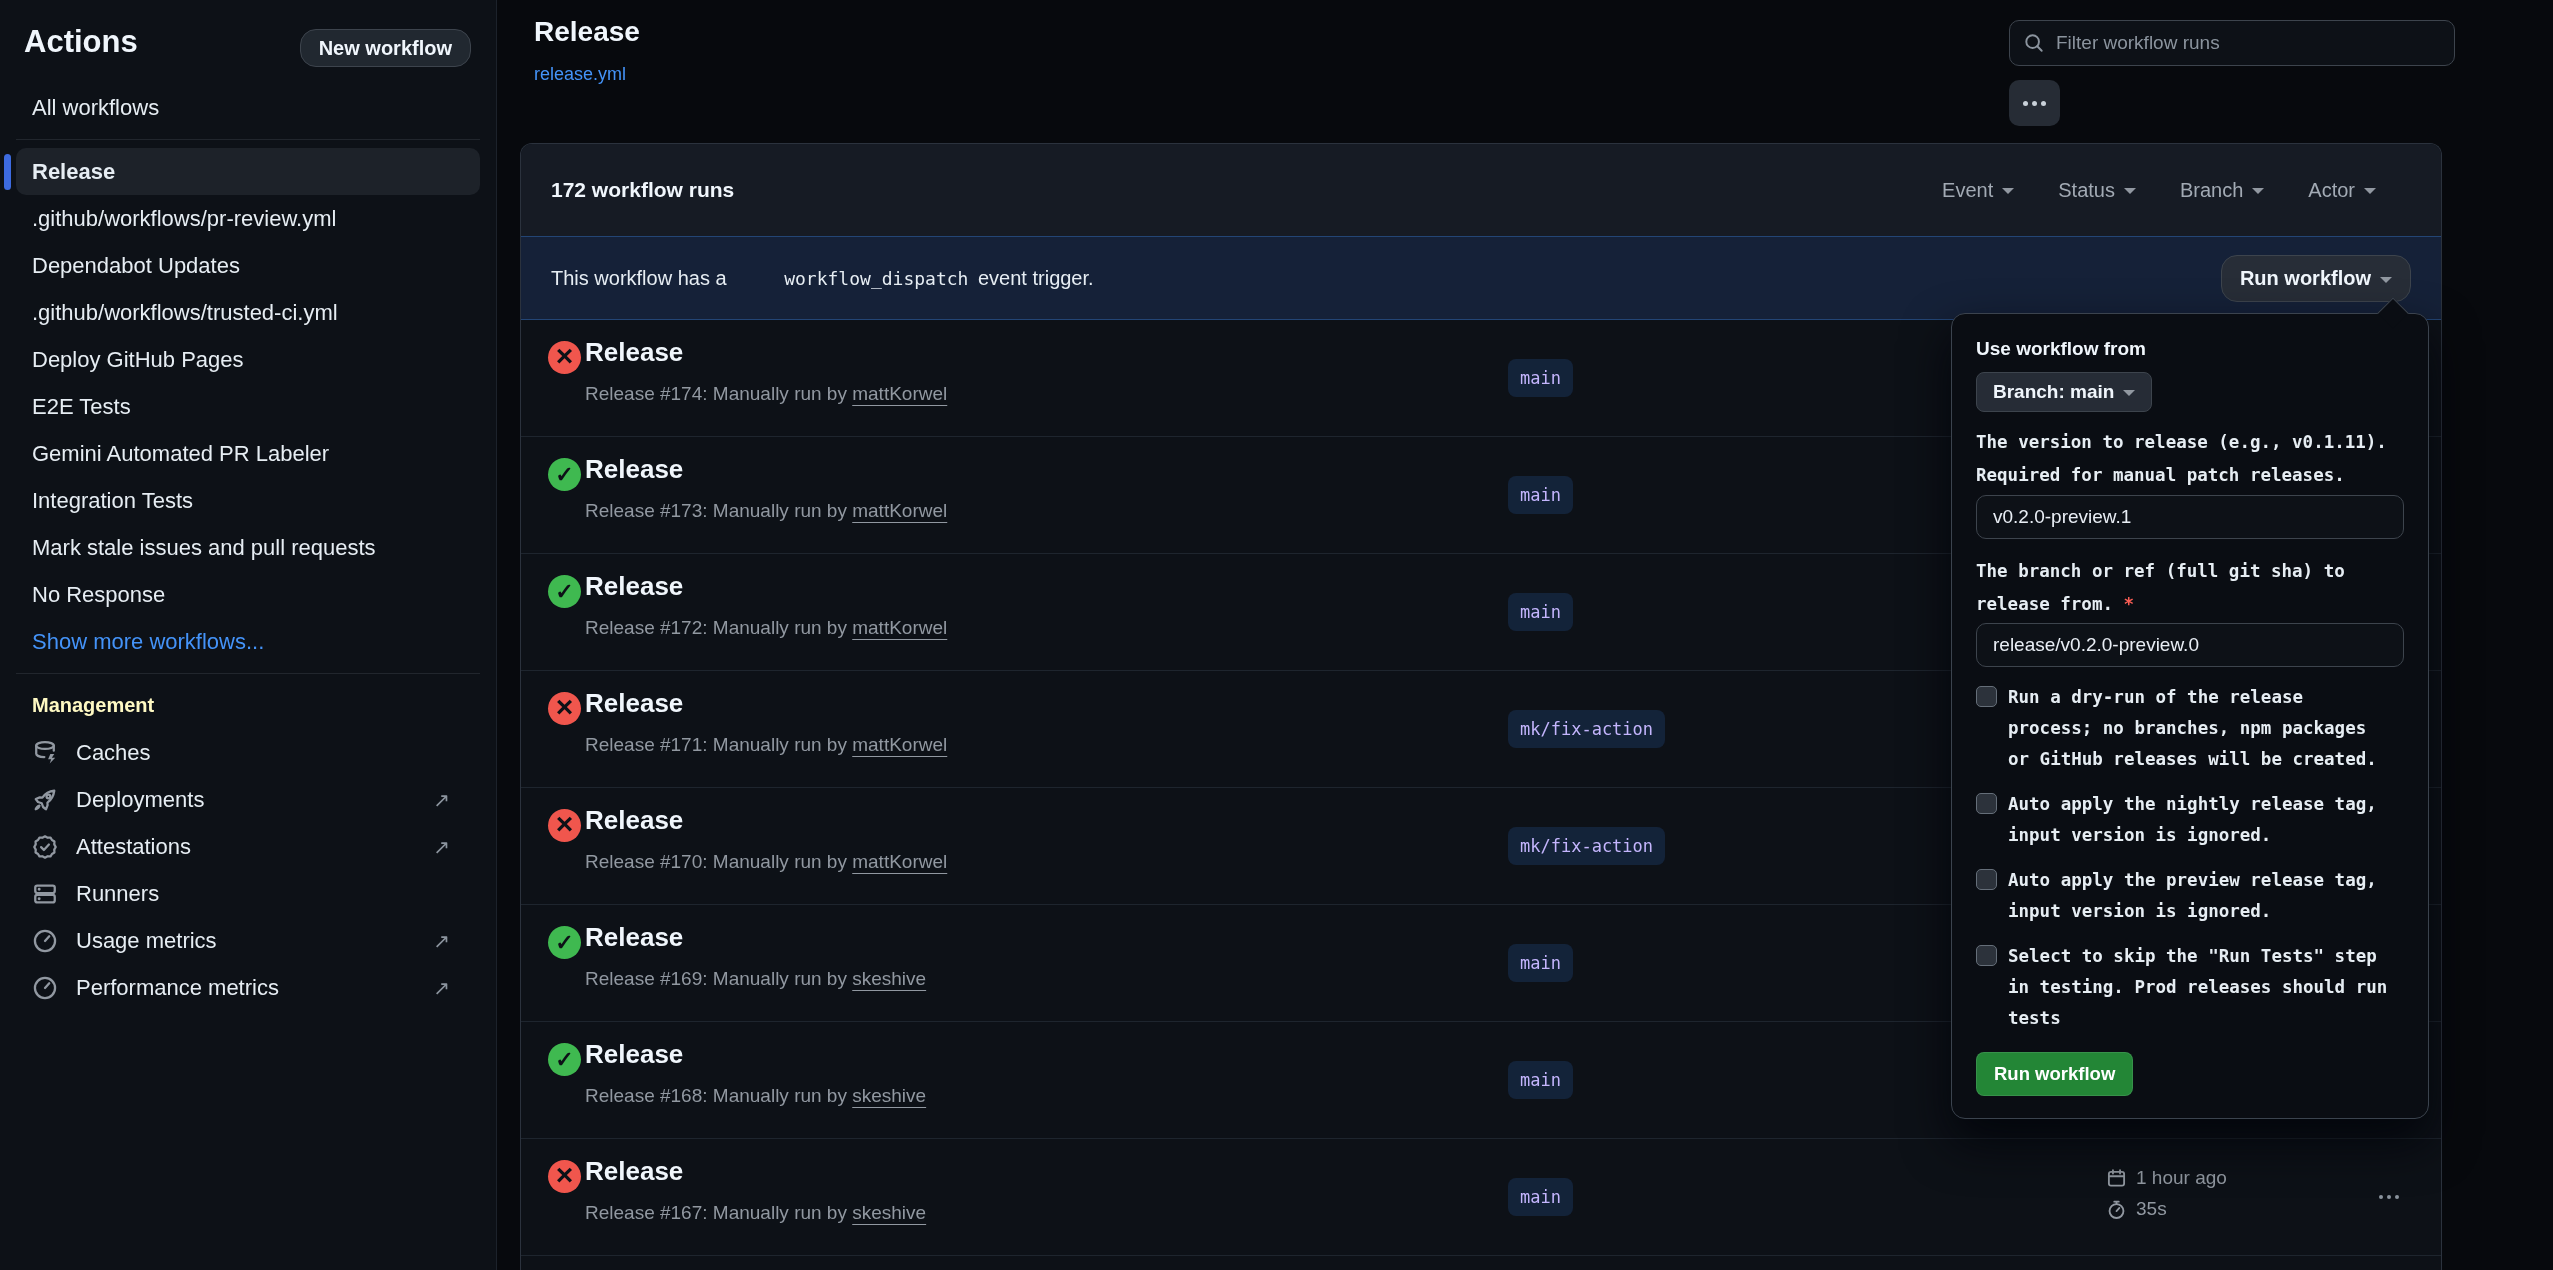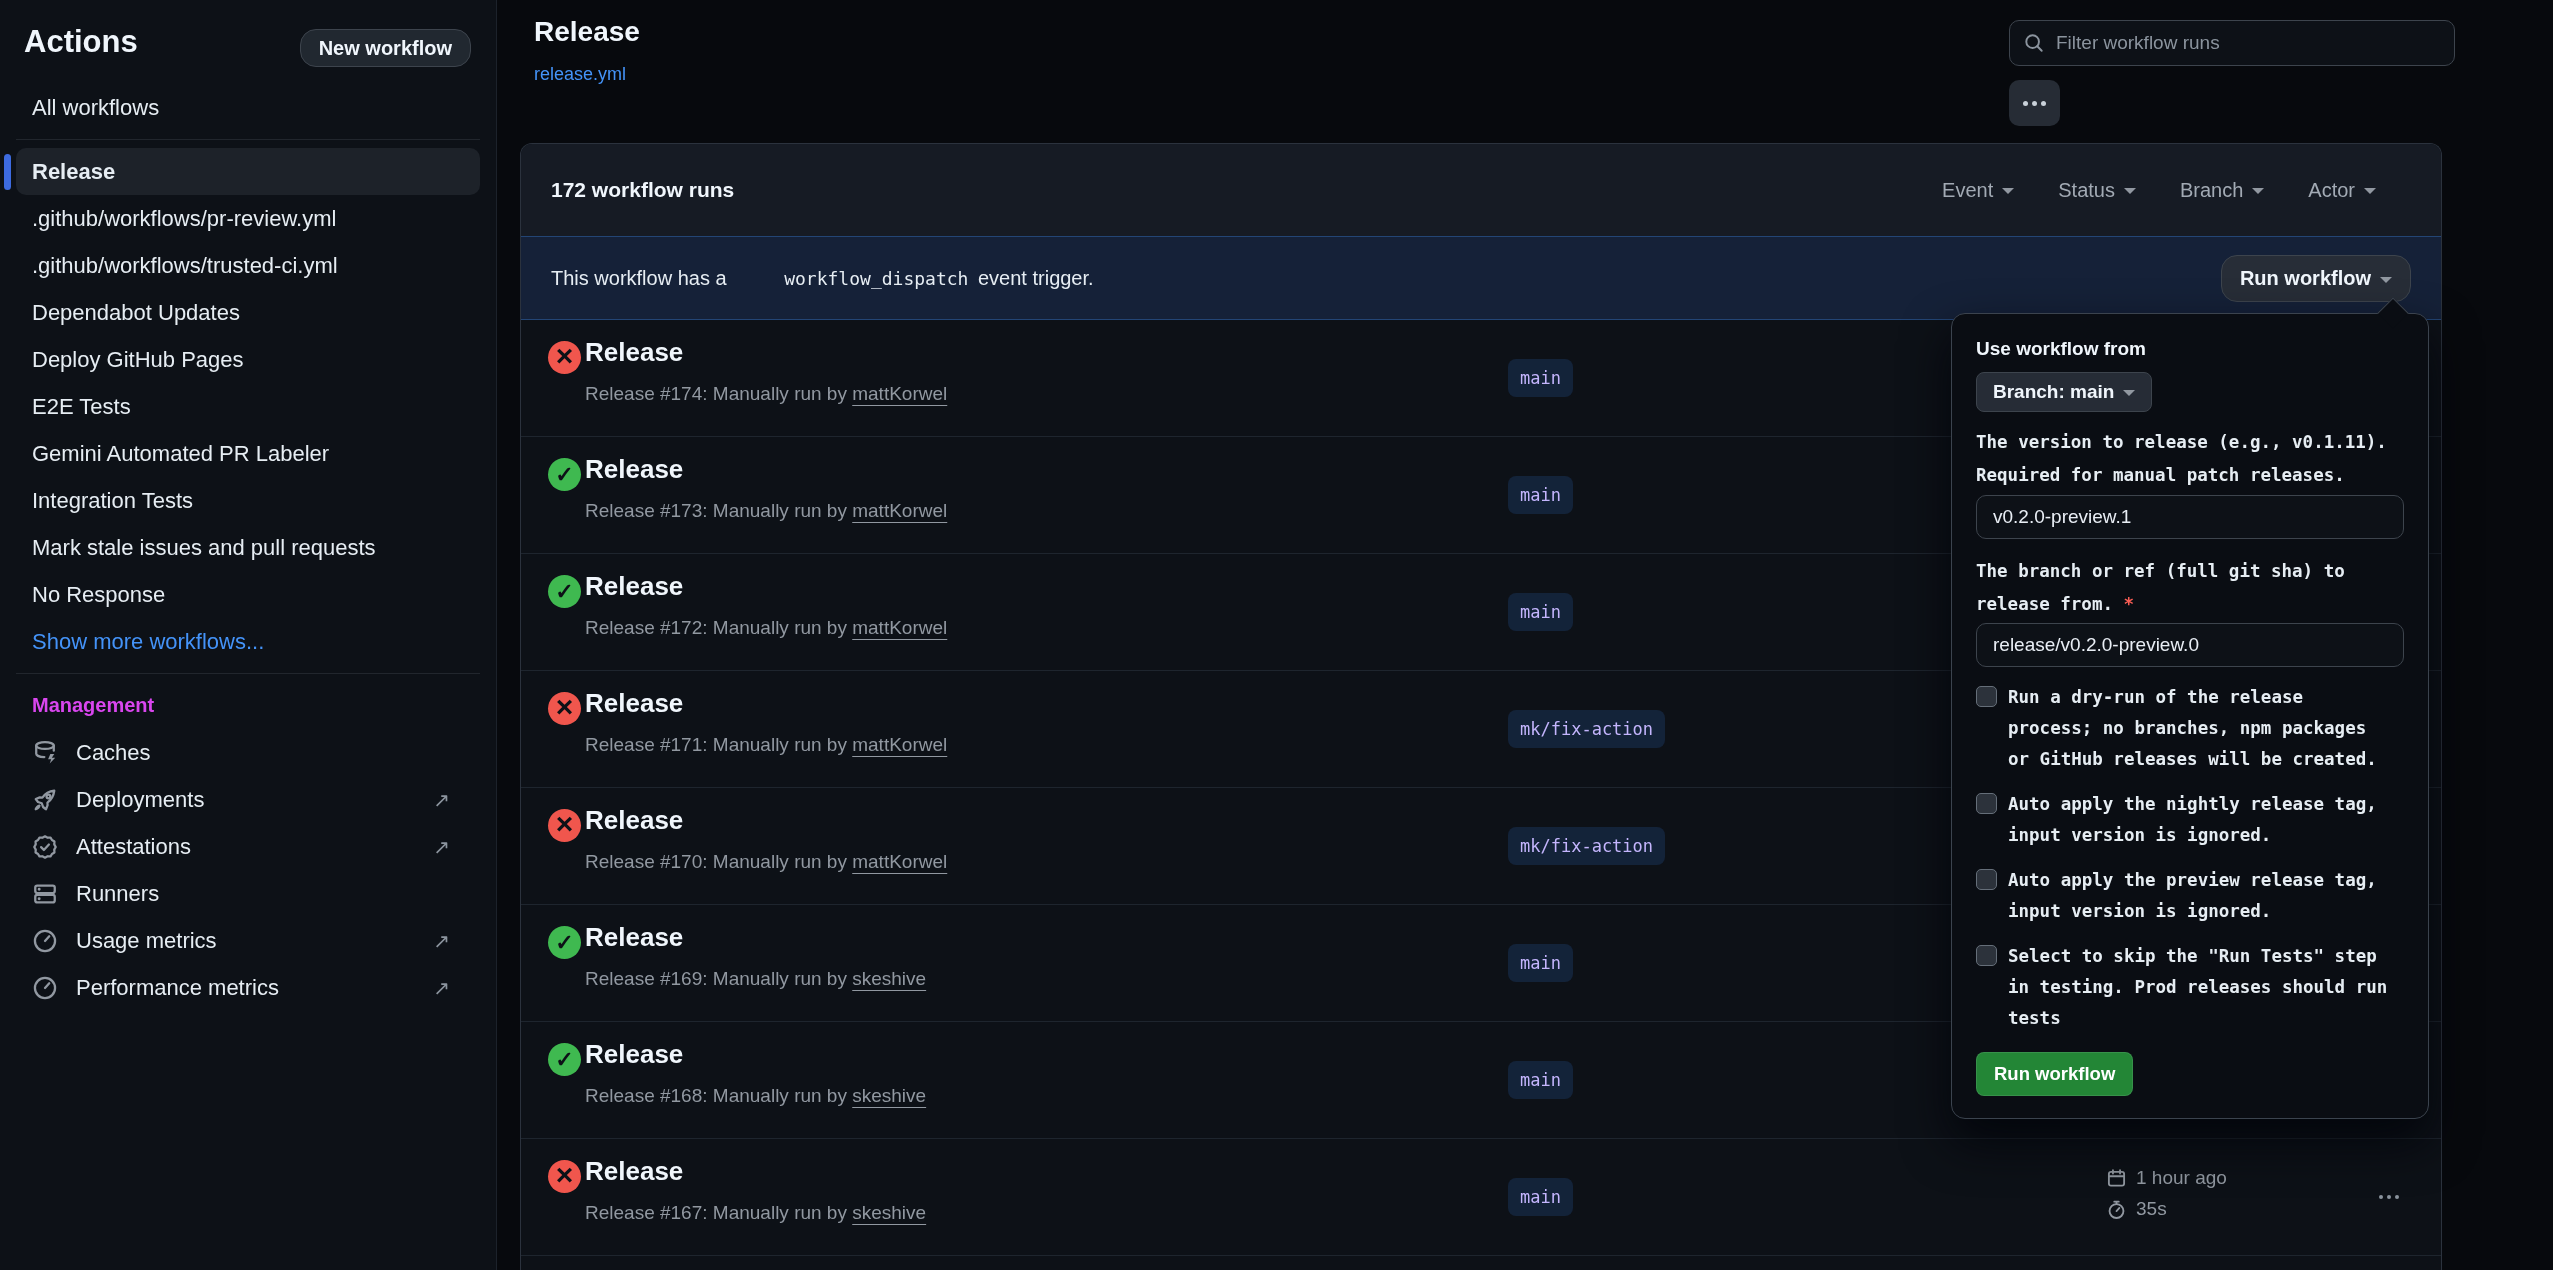--- a/index.html
+++ b/index.html
@@ -18,21 +18,21 @@
   .new-wf-btn { position:absolute; right:25px; top:29px; height:38px; padding:0 18px; font-size:20px; font-weight:600; }
   .sb-nav { padding:0 16px; }
   .sb-item { position:relative; height:47px; line-height:47px; border-radius:10px;
     padding:0 16px; font-size:22px; color:#e6edf3; cursor:pointer; white-space:nowrap; }
   .sb-item.selected { background:#1d2229; font-weight:700; }
   .sel-bar { display:none; position:absolute; left:-12px; top:50%; transform:translateY(-50%);
     width:7px; height:36px; border-radius:5px; background:#3d6be0; }
   .sb-item.selected .sel-bar { display:block; }
   .sb-item.link { color:#4493f8; }
   .sb-divider { height:1px; background:#21262d; margin:8px 0; }
-  .sb-section { margin:20px 16px 12px 16px; font-size:20px; font-weight:700; color:#d946ef; }
+  .sb-section { margin:20px 16px 12px 16px; font-size:20px; font-weight:700; color:#fef9c3; }
   .sb-item.mgmt { display:flex; align-items:center; gap:18px; line-height:normal; }
   .micon { width:26px; height:26px; color:#9198a1; flex:0 0 auto; }
   .mgmt .sb-label { flex:1; }
   .ext { font-size:20px; color:#8b949e; margin-right:14px; }
 
   
   .page-head { position:absolute; left:533px; top:0; right:0; height:143px; }
   .page-title { position:absolute; left:1px; top:16px; font-size:28px; font-weight:700; color:#f0f6fc; }
   .file-link { position:absolute; left:1px; top:64px; font-size:18px; color:#4493f8; text-decoration:none; cursor:pointer; }
   .head-right { position:absolute; right:98px; top:20px; display:flex; gap:14px;flex-direction:column; }
@@ -125,26 +125,26 @@
         <span class="sb-label">Release</span>
       </div>
 
       <div class="sb-item">
         
         <span class="sb-label">.github/workflows/pr-review.yml</span>
       </div>
 
       <div class="sb-item">
         
+        <span class="sb-label">Dependabot Updates</span>
+      </div>
+
+      <div class="sb-item">
+        
         <span class="sb-label">.github/workflows/trusted-ci.yml</span>
-      </div>
-
-      <div class="sb-item">
-        
-        <span class="sb-label">Dependabot Updates</span>
       </div>
 
       <div class="sb-item">
         
         <span class="sb-label">Deploy GitHub Pages</span>
       </div>
 
       <div class="sb-item">
         
         <span class="sb-label">E2E Tests</span>

